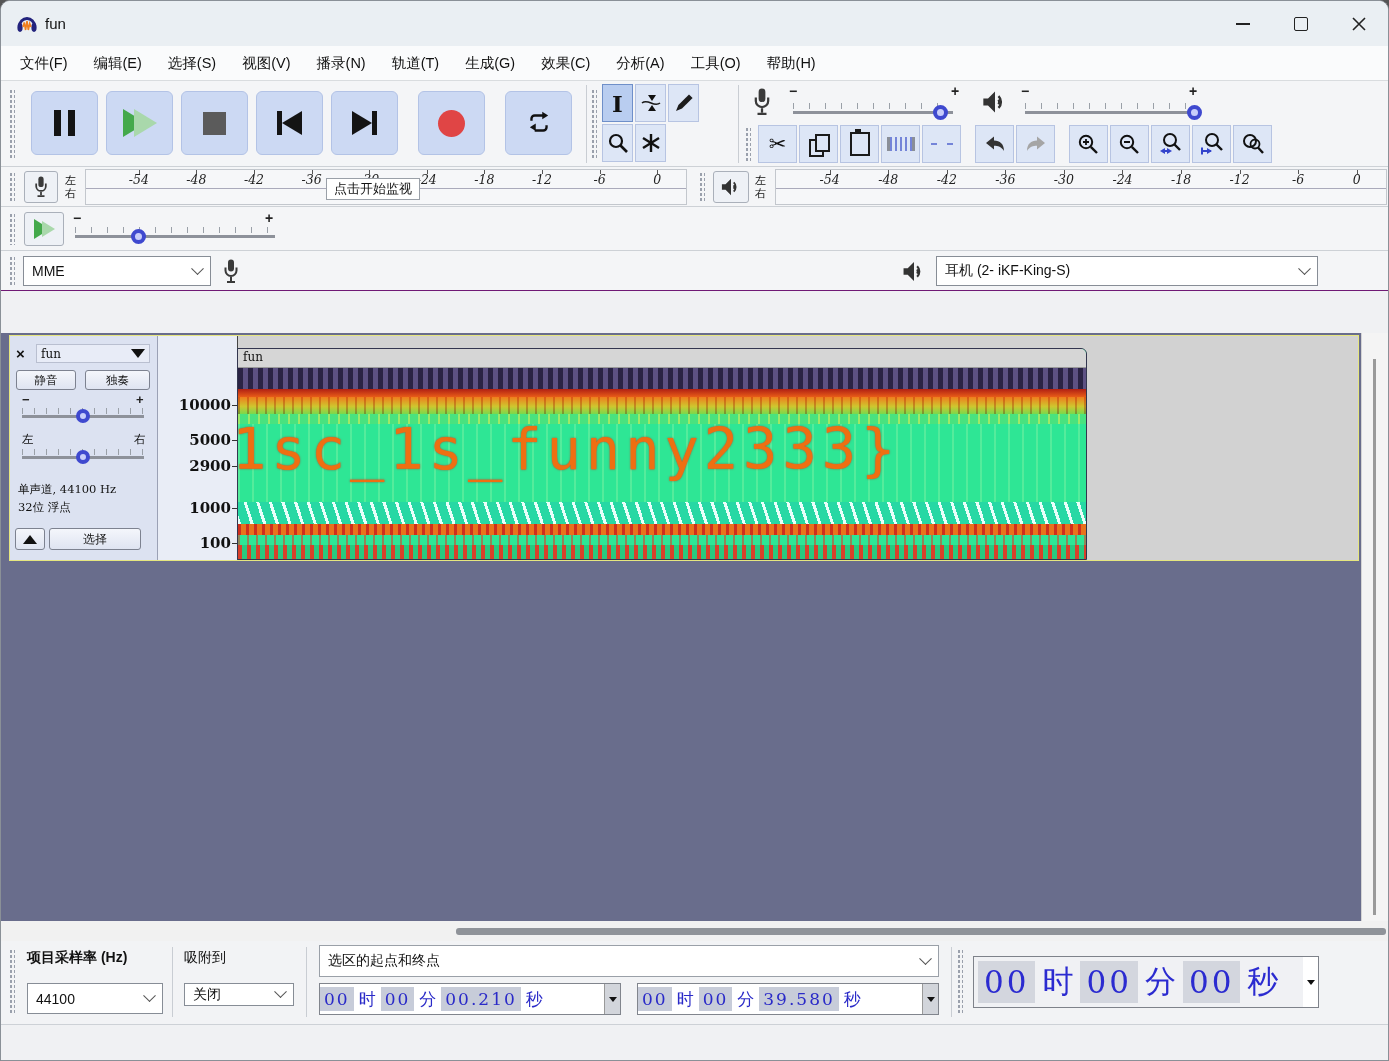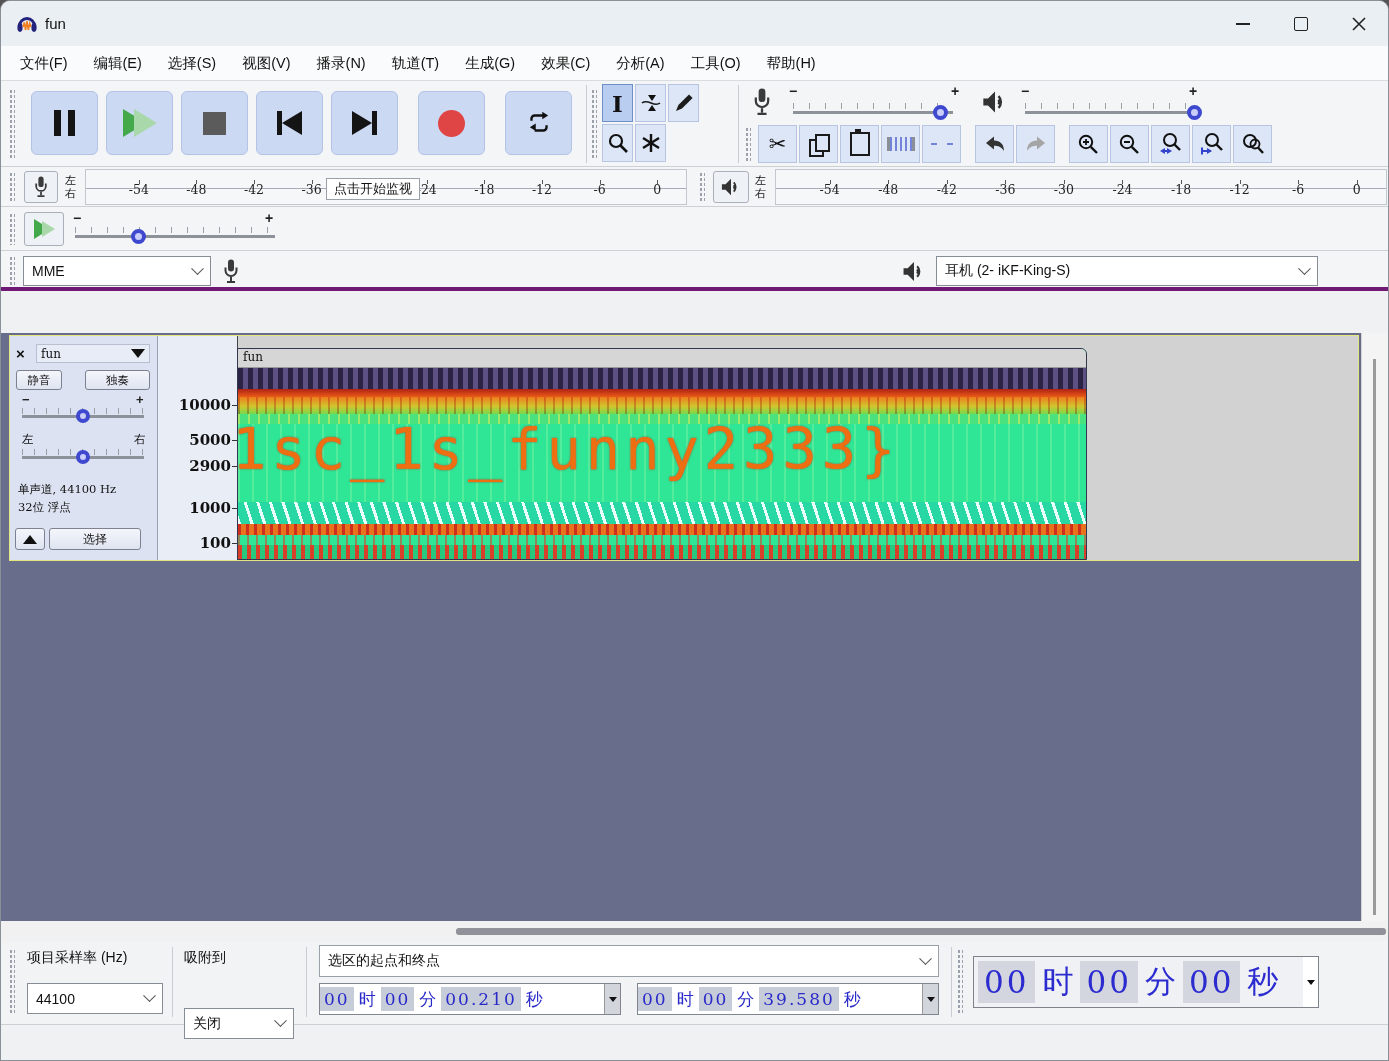--- a/index.html
+++ b/index.html
@@ -18,21 +18,21 @@
   .menubar{left:0;top:45px;width:100%;height:35px;background:#fafbfc;display:flex;align-items:center;
            padding-left:6px;box-sizing:border-box;border-bottom:1px solid #d9dcdf;}
   .menu-item{padding:0 13px;font-size:14.5px;}
   
   .grip{width:6px;background-image:radial-gradient(#9aa0ac 1px,transparent 1.3px);background-size:4px 5px;}
   .tb-sep{width:1px;background:#c9cdd3;}
   .row{left:0;width:100%;box-sizing:border-box;background:#f4f5f7;}
   .tbrow1{top:80px;height:86px;border-bottom:1px solid #cdd1d6;}
   .meterrow{top:166px;height:40px;border-bottom:1px solid #cdd1d6;}
   .speedrow{top:206px;height:44px;border-bottom:1px solid #cdd1d6;}
-  .devicerow{top:250px;height:40px;border-bottom:4px solid #701a75;}
+  .devicerow{top:250px;height:40px;border-bottom:1px solid #701a75;}
   
   .tbtn{width:67px;height:64px;background:#ccd9f3;border:1px solid #b3c3e6;border-radius:6px;
         display:flex;align-items:center;justify-content:center;box-sizing:border-box;}
   .pause-bar{width:7px;height:26px;background:#141414;margin:0 3.5px;}
   .tri-r{width:0;height:0;border-top:14px solid transparent;border-bottom:14px solid transparent;border-left:23px solid #44a94b;}
   .tri-r.ghost{border-left-color:#a9d8ab;margin-left:-12px;}
   .stop-sq{width:23px;height:23px;background:#5b5b5b;}
   .tri-l{width:0;height:0;border-top:12px solid transparent;border-bottom:12px solid transparent;border-right:20px solid #141414;}
   .tri-r2{width:0;height:0;border-top:12px solid transparent;border-bottom:12px solid transparent;border-left:20px solid #141414;}
   .skip-bar{width:5px;height:24px;background:#141414;}
@@ -53,21 +53,21 @@
   .copy-ic{position:relative;width:19px;height:21px;}
   .copy-ic i{position:absolute;width:11px;height:14px;border:2.4px solid #1a1a1a;background:#dde6f6;}
   .copy-ic i.b{left:0;top:5px;} .copy-ic i.f{left:6px;top:0;}
   .paste-ic{position:relative;width:16px;height:20px;border:2.4px solid #1a1a1a;background:#dde6f6;}
   .paste-ic::before{content:"";position:absolute;left:3px;top:-5px;width:6px;height:4px;background:#1a1a1a;}
   .wave-ic{width:22px;height:14px;background:repeating-linear-gradient(90deg,#7484d8 0 2px,transparent 2px 5px);}
   .wave-ic.trim{box-shadow:inset 0 0 0 0 #000;border-left:3px solid #8a8f98;border-right:3px solid #8a8f98;}
   
   .meterbox{position:absolute;background:#f6f7f9;border:1px solid #c3c7cd;box-sizing:border-box;}
   .meter-line{position:absolute;left:0;right:0;top:54%;height:1px;background:#aab;}
-  .meter-labels{position:absolute;left:4%;right:0;top:12px;display:flex;}
+  .meter-labels{position:absolute;left:4%;right:0;top:2px;display:flex;font-style:italic;}
   .meter-labels span{flex:1;text-align:center;font-family:"DejaVu Serif",serif;font-size:12.5px;color:#222;position:relative;}
   .meter-labels span::before{content:"";position:absolute;top:-2px;left:50%;width:1px;height:4px;background:#555;}
   .meter-tip{position:absolute;background:#fff;border:1px solid #9aa0a8;font-size:13px;padding:1px 7px;white-space:nowrap;}
   .lr{display:flex;flex-direction:column;justify-content:center;font-size:11px;line-height:13px;}
   .iconbtn{background:#eef1f6;border:1px solid #aab0ba;border-radius:3px;display:flex;align-items:center;justify-content:center;box-sizing:border-box;}
   
   .combo{position:absolute;display:flex;align-items:center;background:#fff;border:1px solid #878d96;
          padding:0 8px;font-size:14px;box-sizing:border-box;}
   .chev{margin-left:auto;width:8px;height:8px;border-right:1.7px solid #555;border-bottom:1.7px solid #555;
         transform:rotate(45deg) translate(-2px,-2px);flex:none;}
@@ -448,21 +448,21 @@
 
   <div class="abs row tracksarea">
     <div class="trackrow">
 
       <div class="tpanel">
         <span class="abs" style="left:6px;top:9px;font-size:15px;font-weight:700;cursor:default;">×</span>
         <div class="abs" style="left:26px;top:8px;width:114px;height:19px;display:flex;align-items:center;border:1px solid #b9bfd0;background:#e8ecf7;padding:0 4px;box-sizing:border-box;">
           <span class="mono-name">fun</span>
           <span style="margin-left:auto;width:0;height:0;border-left:7px solid transparent;border-right:7px solid transparent;border-top:9px solid #111;"></span>
         </div>
-        <div class="tp-btn" style="left:6px;top:34px;width:46px;height:20px;">静音</div>
+        <div class="tp-btn" style="left:6px;top:34px;width:60px;height:20px;">静音</div>
         <div class="tp-btn" style="left:75px;top:34px;width:65px;height:20px;">独奏</div>
 
         <span class="pm" style="left:12px;top:56px;font-size:13px;">−</span>
         <span class="pm" style="left:126px;top:56px;font-size:13px;">+</span>
         <div class="abs sl-ticks" style="left:12px;top:72px;width:122px;background:repeating-linear-gradient(90deg,#9aa0a8 0 1px,transparent 1px 12px);"></div>
         <div class="abs sl-track" style="left:12px;top:79px;width:122px;">
           <span class="thumb" style="left:54px;top:-6px;width:14px;height:14px;border-width:4px;"></span>
         </div>
 
         <span class="abs" style="left:12px;top:96px;font-size:11.5px;">左</span>
@@ -511,29 +511,29 @@
     </div>
   </div>
 
   <div class="abs row hscroll">
     <div class="hthumb" style="left:455px;width:930px;"></div>
   </div>
 
   <div class="abs row selbar">
     <div class="abs grip" style="left:8px;top:8px;height:66px;"></div>
 
-    <span class="sb-label" style="left:26px;top:8px;">项目采样率 (Hz)</span>
+    <span class="sb-label" style="left:26px;top:8px;font-weight:bold;">项目采样率 (Hz)</span>
     <div class="combo" style="left:26px;top:42px;width:136px;height:31px;">
       <span>44100</span>
         <span class="chev"></span>
     </div>
 
     <div class="abs tb-sep" style="left:171px;top:6px;height:70px;"></div>
     <span class="sb-label" style="left:183px;top:8px;">吸附到</span>
-    <div class="combo" style="left:183px;top:42px;width:110px;height:31px;margin-top:25px;">
+    <div class="combo" style="left:183px;top:42px;width:110px;height:23px;">
       <span>关闭</span>
         <span class="chev"></span>
     </div>
 
     <div class="abs tb-sep" style="left:305px;top:6px;height:70px;"></div>
     <div class="combo" style="left:318px;top:4px;width:620px;height:32px;border-color:#9aa0a8;">
       <span>选区的起点和终点</span>
         <span class="chev"></span>
     </div>
 

